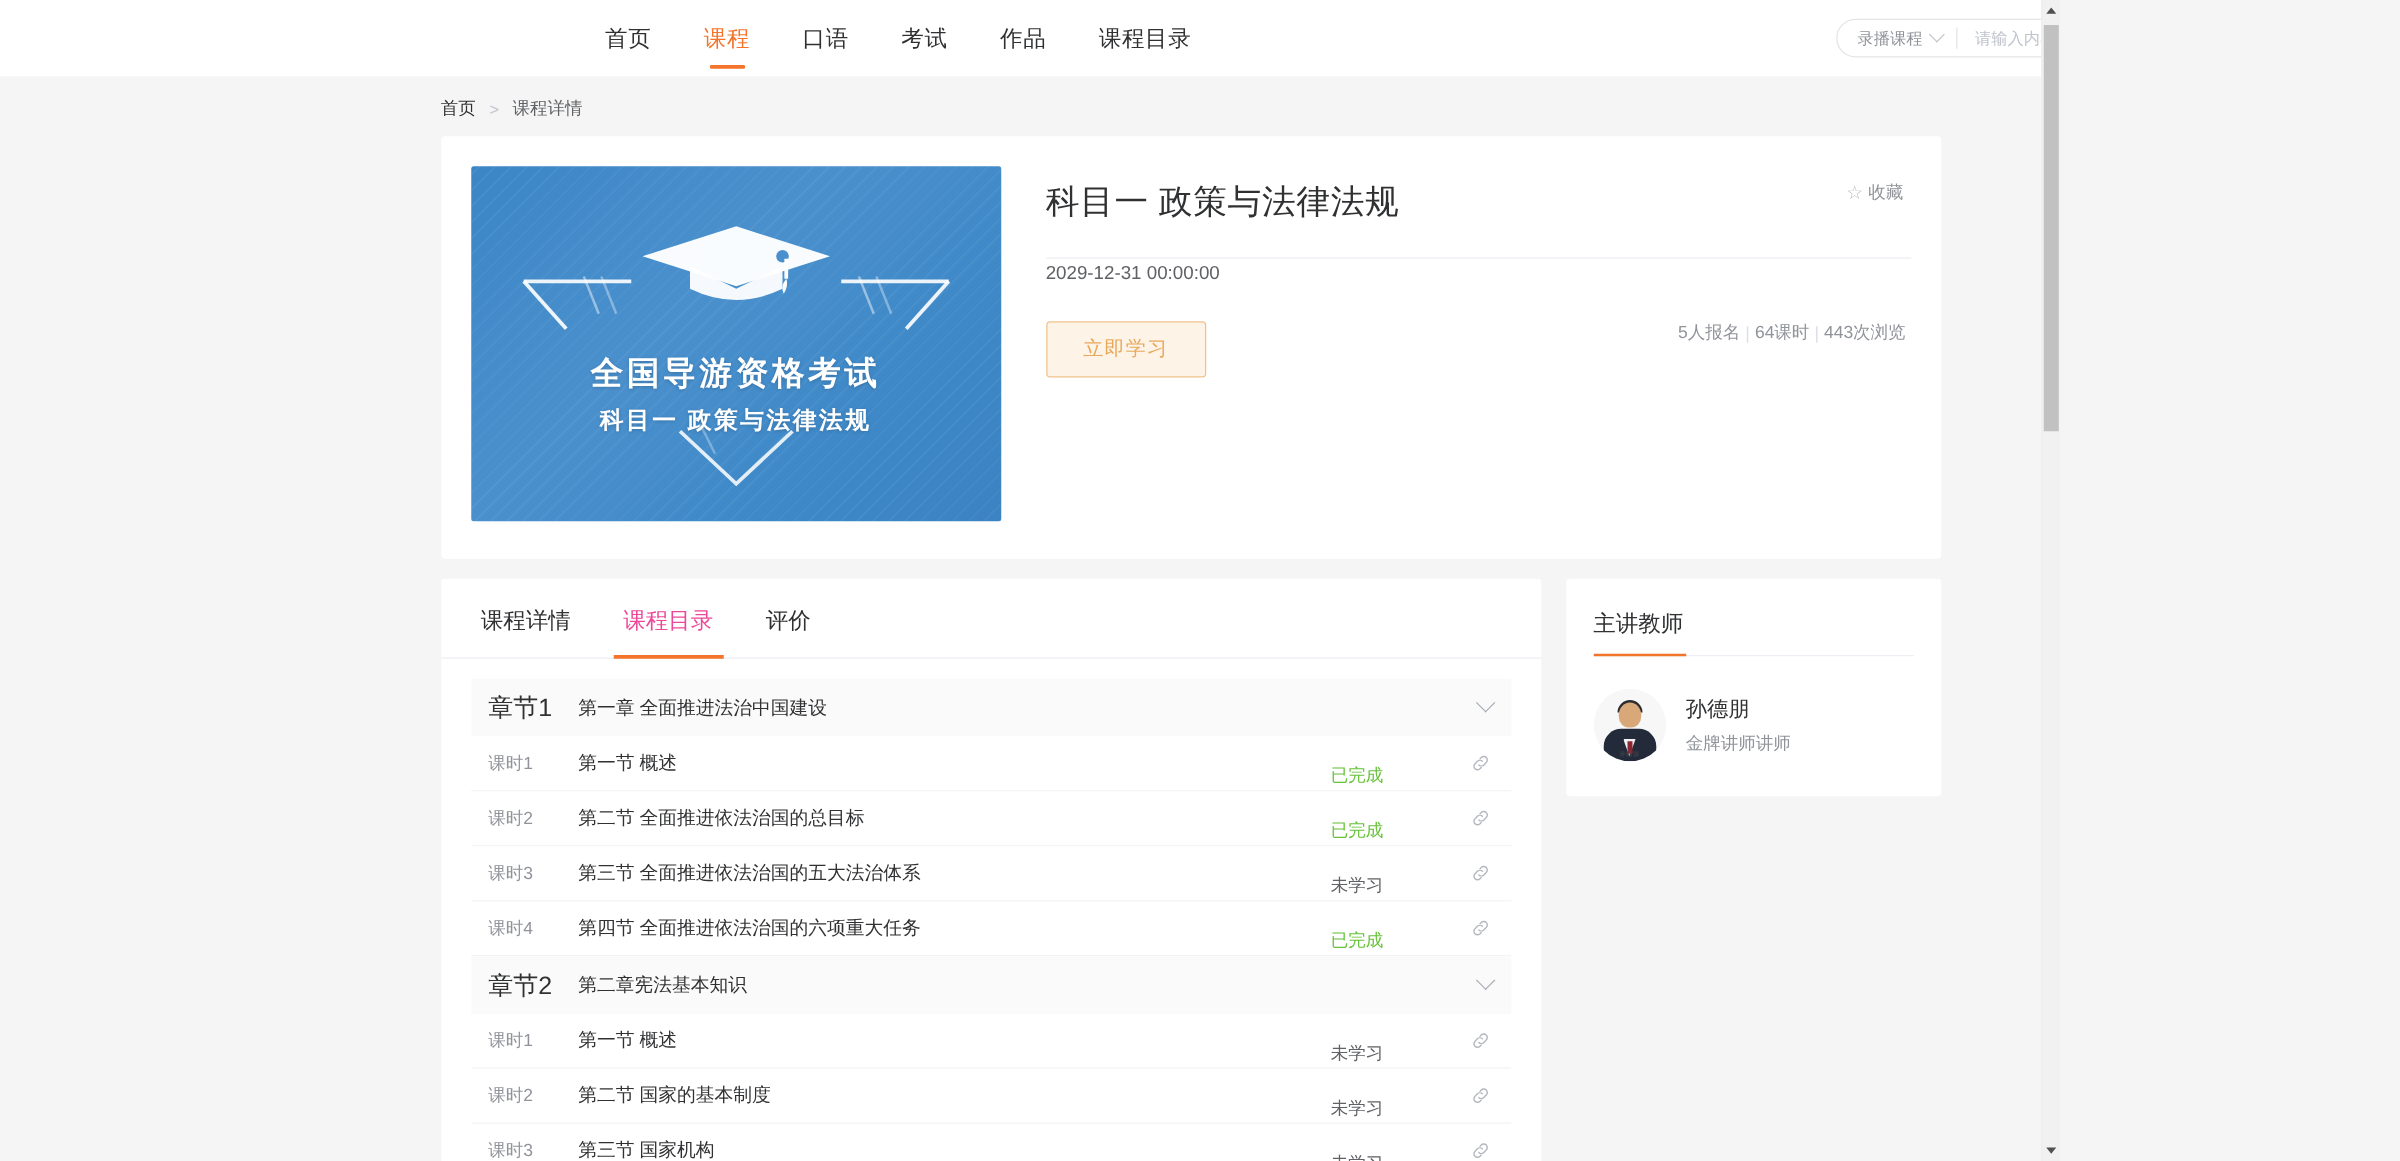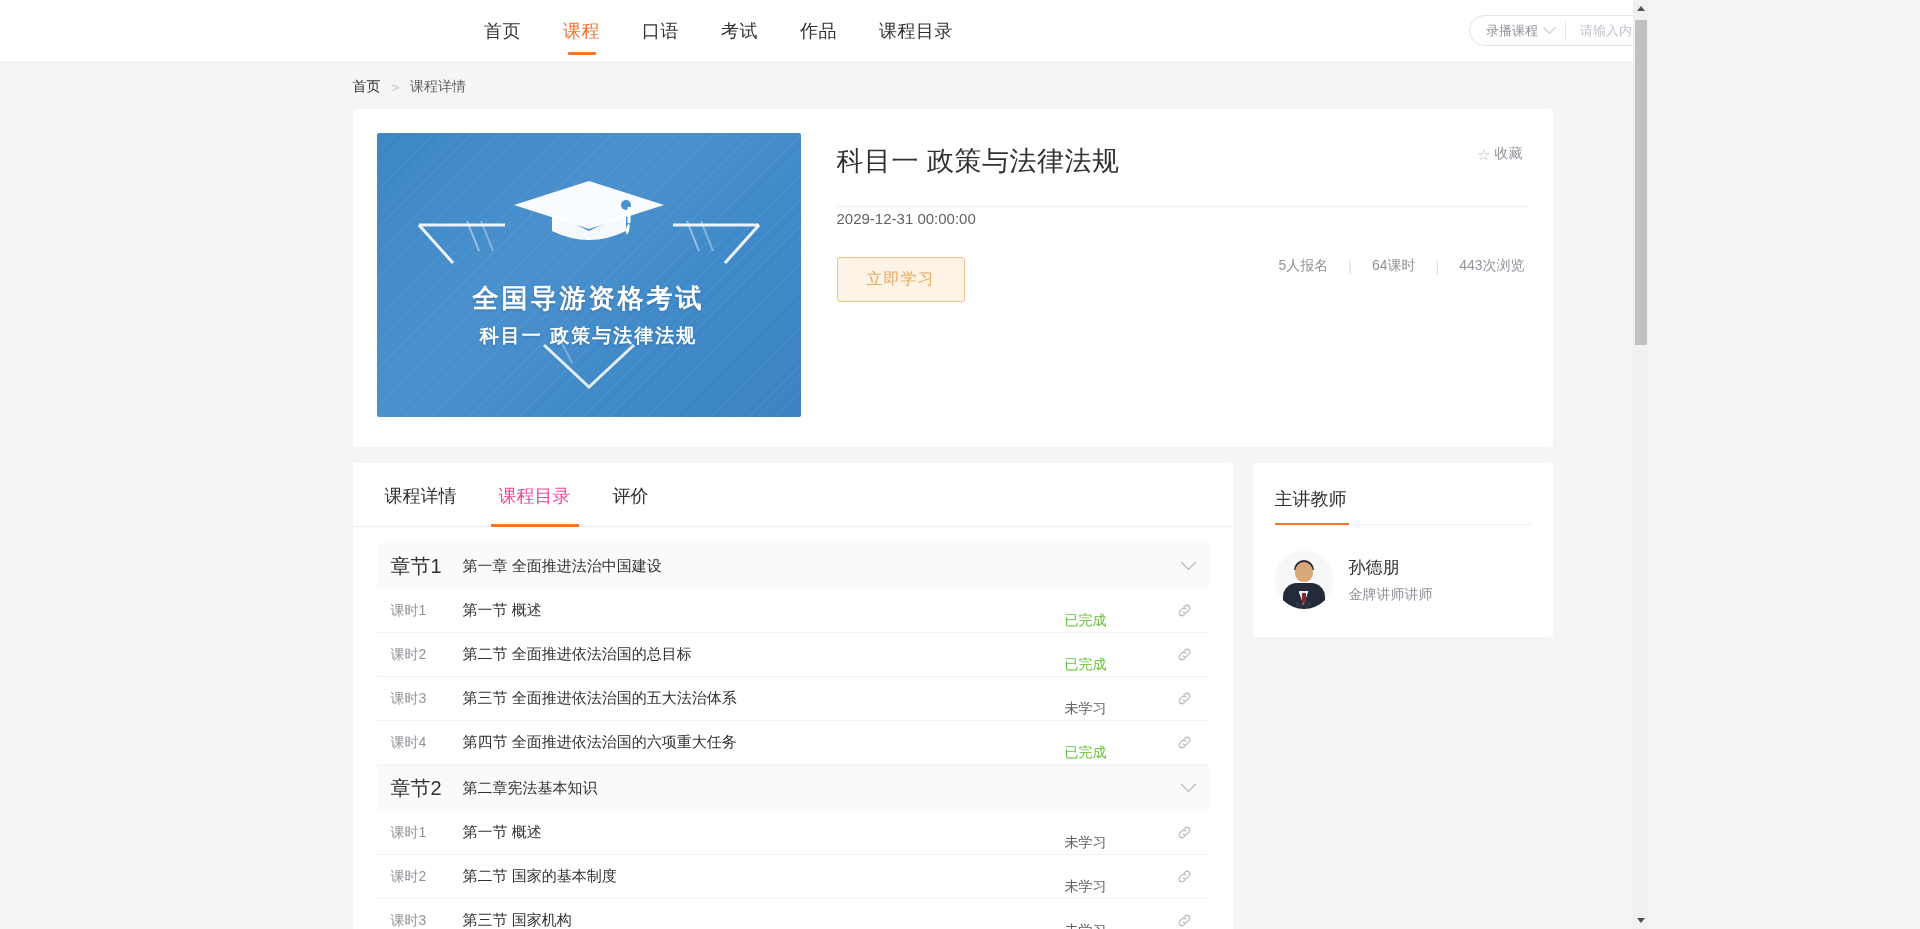--- a/index.html
+++ b/index.html
@@ -335,21 +335,21 @@
     border-radius: 3px;
     padding: 11px 29px;
     cursor: pointer;
     font-family: "Liberation Sans", "DejaVu Sans", sans-serif;
     letter-spacing: 1px;
   }
 
   .stats {
     display: flex;
     align-items: center;
-    gap: 20px;
+    gap: 4px;
     font-size: 14px;
     color: #909399;
     padding-right: 4px;
   }
   .stats .sep { color: #dcdfe6; }
 
   
   .content {
     width: 1200px;
     margin: 16px auto 0 auto;

